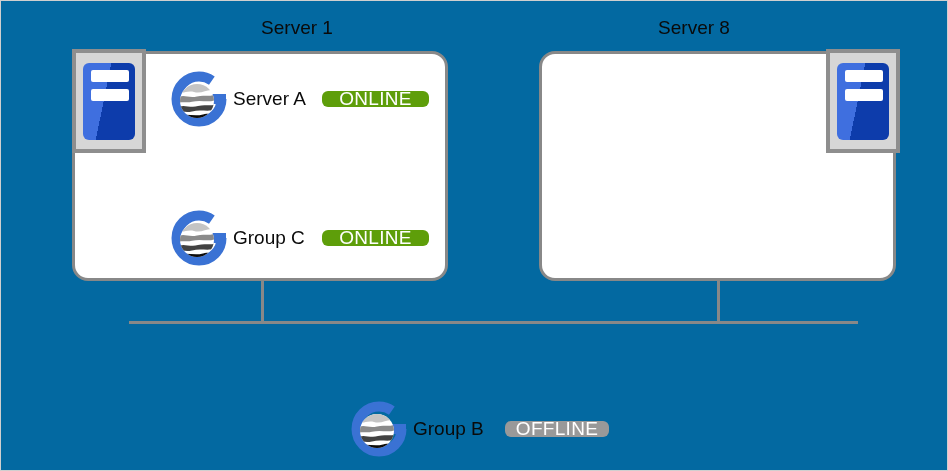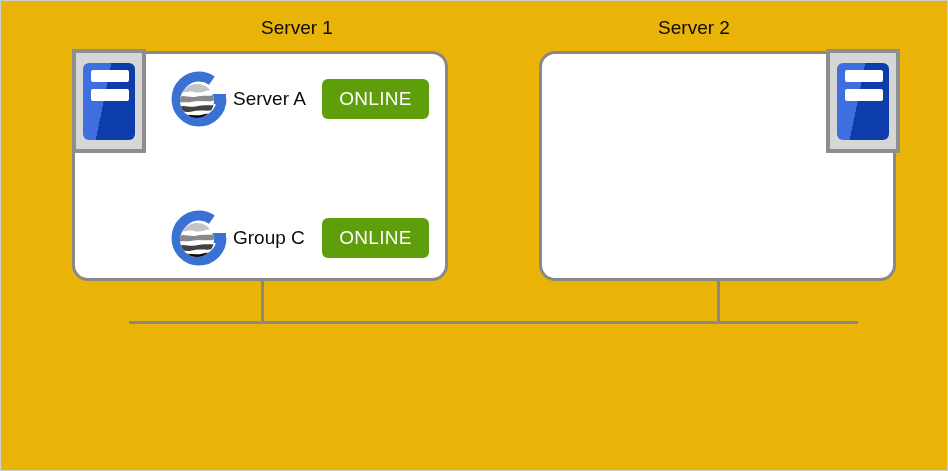--- a/index.html
+++ b/index.html
@@ -1,21 +1,21 @@
 <!DOCTYPE html>
 <html style="--status-online: #5e9e0a; --status-offline: #999999; --box-border: #888888; --connector-line: #888888; --group-icon-blue: #3a72d4; --server-icon-blue-light: #3f6fdf; --server-icon-blue-dark: #0d3cab; --server-icon-frame-fill: #d6d6d6; --server-icon-frame-border: #8e8e8e; --canvas-border: #cfcfcf;"><head>
 <meta charset="utf-8">
 <style>
   html,body{margin:0;padding:0;background:#ffffff;}
   body{font-family:"Liberation Sans", sans-serif; color:#111;}
 
   .canvas{
     position:relative;
     width:948px;height:471px;
-    background:#eab308;
+    background:#0369a1;
     border:1px solid #cfcfcf;
     box-sizing:border-box;
     overflow:hidden;
   }
 
   .server-label{
     position:absolute;top:16px;width:200px;
     text-align:center;font-size:19px;line-height:22px;color:#0a0a0a;
   }
   .server-label.s1{left:196px;}
@@ -38,21 +38,21 @@
 
   .group-row{position:absolute;display:flex;align-items:center;height:56px;z-index:2;}
   .group-row.a{left:170px;top:70px;}
   .group-row.c{left:170px;top:209px;justify-content:center;}
   .group-row.b{left:350px;top:400px;}
 
   .group-icon{width:56px;height:56px;flex:none;display:block;}
   .group-name{margin-left:6px;width:80px;font-size:19px;white-space:nowrap;color:#0a0a0a;}
 
   .badge{
-    height:40px;border-radius:6px;box-sizing:border-box;
+    height:16px;border-radius:6px;box-sizing:border-box;
     display:flex;align-items:center;justify-content:center;
     color:#ffffff;font-size:19px;letter-spacing:0.3px;flex:none;
   }
   .badge.online{background:var(--status-online,#5e9e0a);width:107px;margin-left:9px;}
   .badge.offline{background:var(--status-offline,#999999);width:104px;margin-left:12px;}
 
   .connector{position:absolute;background:var(--connector-line,#888888);z-index:0;}
   .connector.v1{left:260px;top:280px;width:3px;height:41px;}
   .connector.v2{left:716px;top:280px;width:3px;height:41px;}
   .connector.bus{left:128px;top:320px;width:729px;height:3px;}
@@ -89,21 +89,21 @@
         <path d="M9,35.6 C13,33.4 20,37.2 27,35 C34,32.9 40,35.6 43,33.4 V38.8 C37,41 29,38.2 21,40.4 C16,41.7 12,40.2 9,41.2 Z" fill="#424242"></path>
         <path d="M9,44.6 C15,42.4 24,45.6 32,43.4 C37,42 41,43.2 43,42.2 V47 H9 Z" fill="#0c0c0c"></path>
       </g>
     </symbol>
   </defs>
 </svg>
 
 <div class="canvas">
 
   <div class="server-label s1">Server 1</div>
-  <div class="server-label s2">Server 2</div>
+  <div class="server-label s2">Server 8</div>
 
   <div class="server-box s1"></div>
   <div class="server-box s2"></div>
 
   <svg class="server-icon s1" viewBox="0 0 74 104">
       <use href="#sym-server"></use>
     </svg>
   <svg class="server-icon s2" viewBox="0 0 74 104">
       <use href="#sym-server"></use>
     </svg>
@@ -117,18 +117,25 @@
   </div>
 
   <div class="group-row c">
     <svg class="group-icon" viewBox="0 0 56 56">
         <use href="#sym-group"></use>
       </svg>
     <span class="group-name">Group C</span>
     <span class="badge online">ONLINE</span>
   </div>
 
+  <div class="group-row b">
+    <svg class="group-icon" viewBox="0 0 56 56">
+        <use href="#sym-group"></use>
+      </svg>
+    <span class="group-name">Group B</span>
+    <span class="badge offline">OFFLINE</span>
+  </div>
 
   <div class="connector v1"></div>
   <div class="connector v2"></div>
   <div class="connector bus"></div>
 
 </div>
 
 </body></html>

